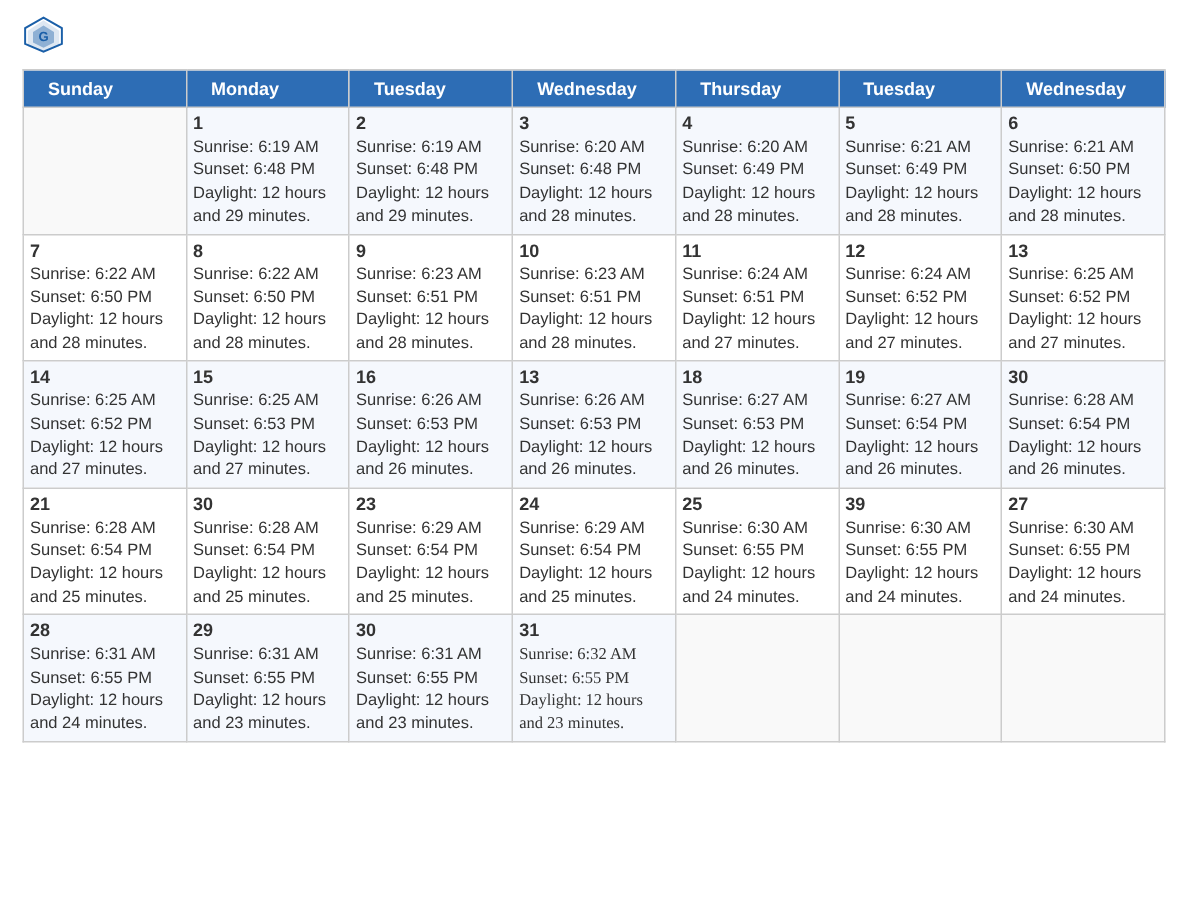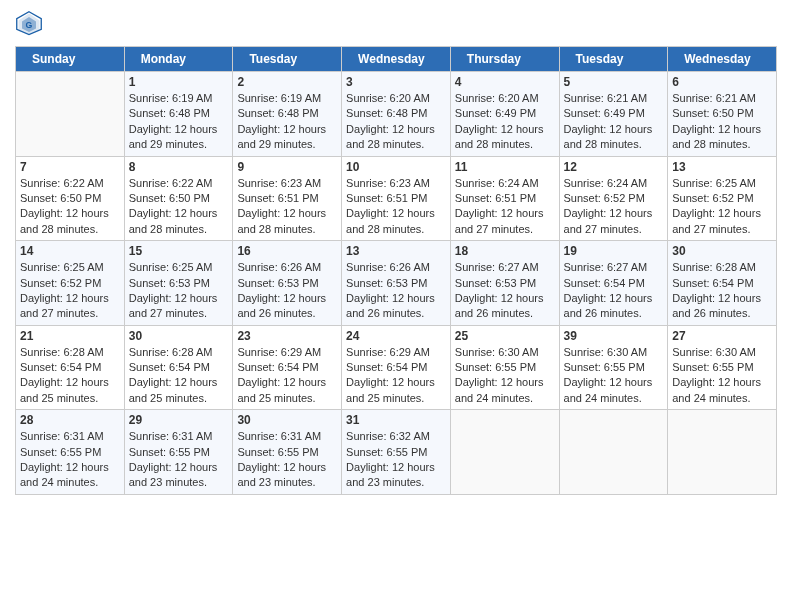--- a/index.html
+++ b/index.html
@@ -314,21 +314,21 @@
 Daylight: 12 hours and 23 minutes.</div>
           </td>
           <td>
             <span class="day-number">30</span>
             <div class="day-info" style="white-space: pre-line;">Sunrise: 6:31 AM
 Sunset: 6:55 PM
 Daylight: 12 hours and 23 minutes.</div>
           </td>
           <td>
             <span class="day-number">31</span>
-            <div class="day-info" style="white-space: pre-line;">Sunrise: 6:32 AM
+            <div class="day-info" style="white-space: pre-line; font-family: Liberation Serif, serif;">Sunrise: 6:32 AM
 Sunset: 6:55 PM
 Daylight: 12 hours and 23 minutes.</div>
           </td>
           <td class="empty-cell"></td>
           <td class="empty-cell"></td>
           <td class="empty-cell"></td>
         </tr>
       </tbody>
   </table>
 </div>

